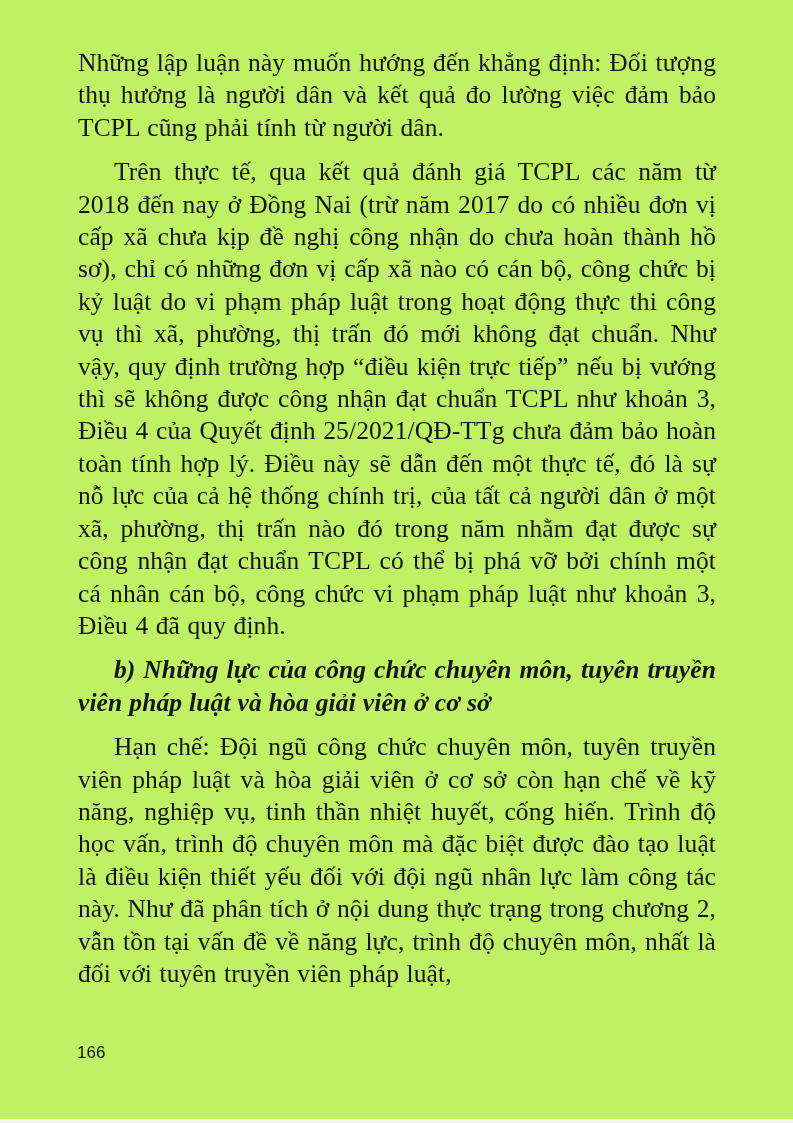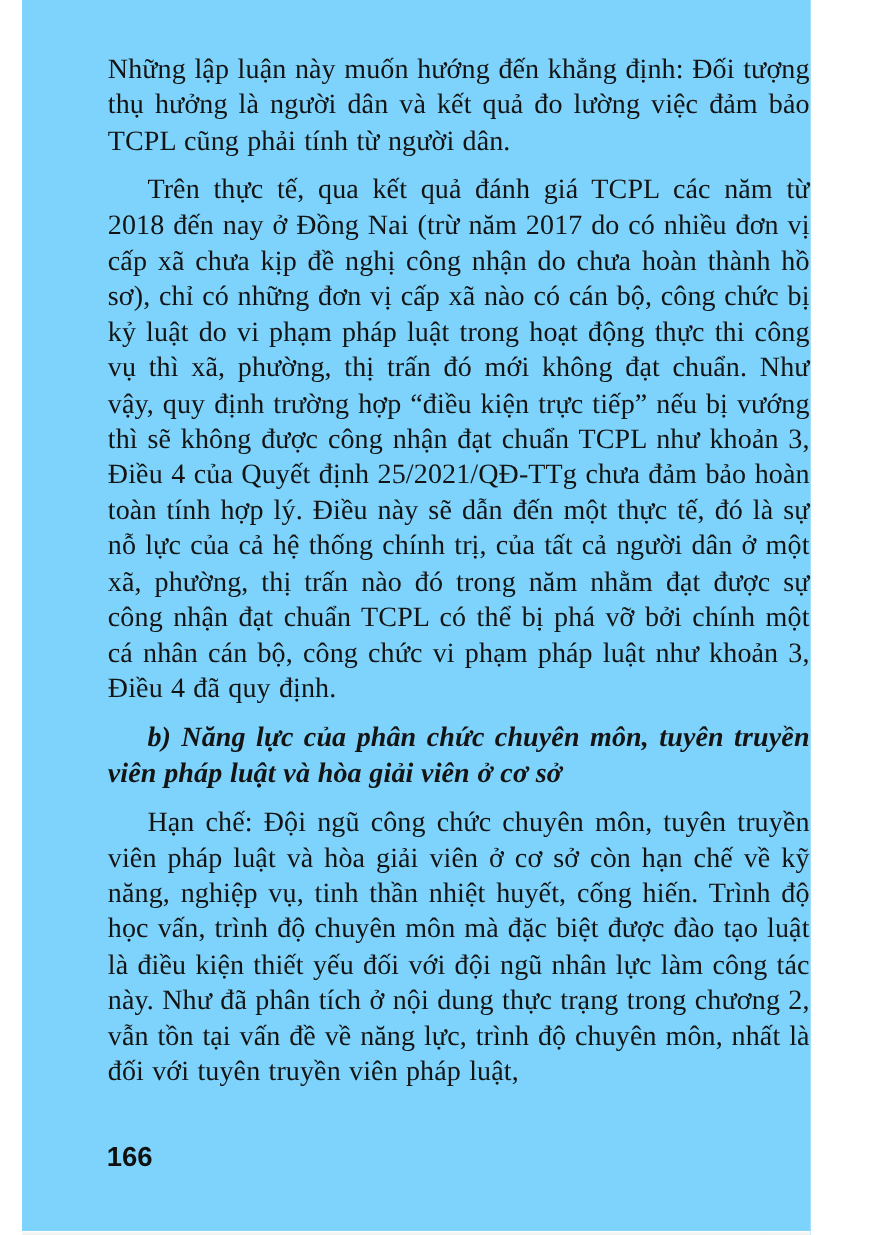--- a/index.html
+++ b/index.html
@@ -2,27 +2,26 @@
 <html lang="vi"><head>
 <meta charset="utf-8">
 <style>
   html, body {
     margin: 0;
     padding: 0;
     background: #ffffff;
   }
   .page {
     position: relative;
-    width: 717px;
+    width: 793px;
     height: 1123px;
-    background: #7dd3fc;
+    background: #bef264;
     overflow: hidden;
     font-family: "Liberation Serif", "DejaVu Serif", serif;
     color: #141414;
-    margin-left: 20px;
   }
   .text-block {
     position: absolute;
     left: 78px;
     top: 47px;
     width: 638px;
   }
   .para {
     margin: 0 0 12px 0;
     font-size: 25.5px;
@@ -41,39 +40,38 @@
     font-style: italic;
     word-spacing: 0.5px;
   }
   .italic-lead {
   }
   .page-number {
     position: absolute;
     left: 77px;
     top: 1039px;
     font-family: "Liberation Sans", "DejaVu Sans", sans-serif;
-    font-size: 25px;
+    font-size: 17px;
     line-height: 27px;
     color: #101010;
-    font-weight: bold;
   }
   .bottom-edge {
     position: absolute;
     left: 0;
     right: 0;
     bottom: 0;
     height: 4px;
     background: linear-gradient(#fdfdfc, #ececea);
   }
 </style>
 </head>
 <body>
 
 <div class="page">
   <main class="text-block">
       <p class="para body">Những lập luận này muốn hướng đến khẳng định: Đối tượng thụ hưởng là người dân và kết quả đo lường việc đảm bảo TCPL cũng phải tính từ người dân.</p>
       <p class="para body indent">Trên thực tế, qua kết quả đánh giá TCPL các năm từ 2018 đến nay ở Đồng Nai (trừ năm 2017 do có nhiều đơn vị cấp xã chưa kịp đề nghị công nhận do chưa hoàn thành hồ sơ), chỉ có những đơn vị cấp xã nào có cán bộ, công chức bị kỷ luật do vi phạm pháp luật trong hoạt động thực thi công vụ thì xã, phường, thị trấn đó mới không đạt chuẩn. Như vậy, quy định trường hợp “điều kiện trực tiếp” nếu bị vướng thì sẽ không được công nhận đạt chuẩn TCPL như khoản 3, Điều 4 của Quyết định 25/2021/QĐ-TTg chưa đảm bảo hoàn toàn tính hợp lý. Điều này sẽ dẫn đến một thực tế, đó là sự nỗ lực của cả hệ thống chính trị, của tất cả người dân ở một xã, phường, thị trấn nào đó trong năm nhằm đạt được sự công nhận đạt chuẩn TCPL có thể bị phá vỡ bởi chính một cá nhân cán bộ, công chức vi phạm pháp luật như khoản 3, Điều 4 đã quy định.</p>
-      <p class="para heading indent">b) Năng lực của phân chức chuyên môn, tuyên truyền viên pháp luật và hòa giải viên ở cơ sở</p>
+      <p class="para heading indent">b) Những lực của công chức chuyên môn, tuyên truyền viên pháp luật và hòa giải viên ở cơ sở</p>
       <p class="para body indent"><span class="italic-lead">Hạn chế:</span> Đội ngũ công chức chuyên môn, tuyên truyền viên pháp luật và hòa giải viên ở cơ sở còn hạn chế về kỹ năng, nghiệp vụ, tinh thần nhiệt huyết, cống hiến. Trình độ học vấn, trình độ chuyên môn mà đặc biệt được đào tạo luật là điều kiện thiết yếu đối với đội ngũ nhân lực làm công tác này. Như đã phân tích ở nội dung thực trạng trong chương 2, vẫn tồn tại vấn đề về năng lực, trình độ chuyên môn, nhất là đối với tuyên truyền viên pháp luật,</p>
     </main>
   <div class="page-number">166</div>
   <div class="bottom-edge"></div>
 </div>
 
 </body></html>

